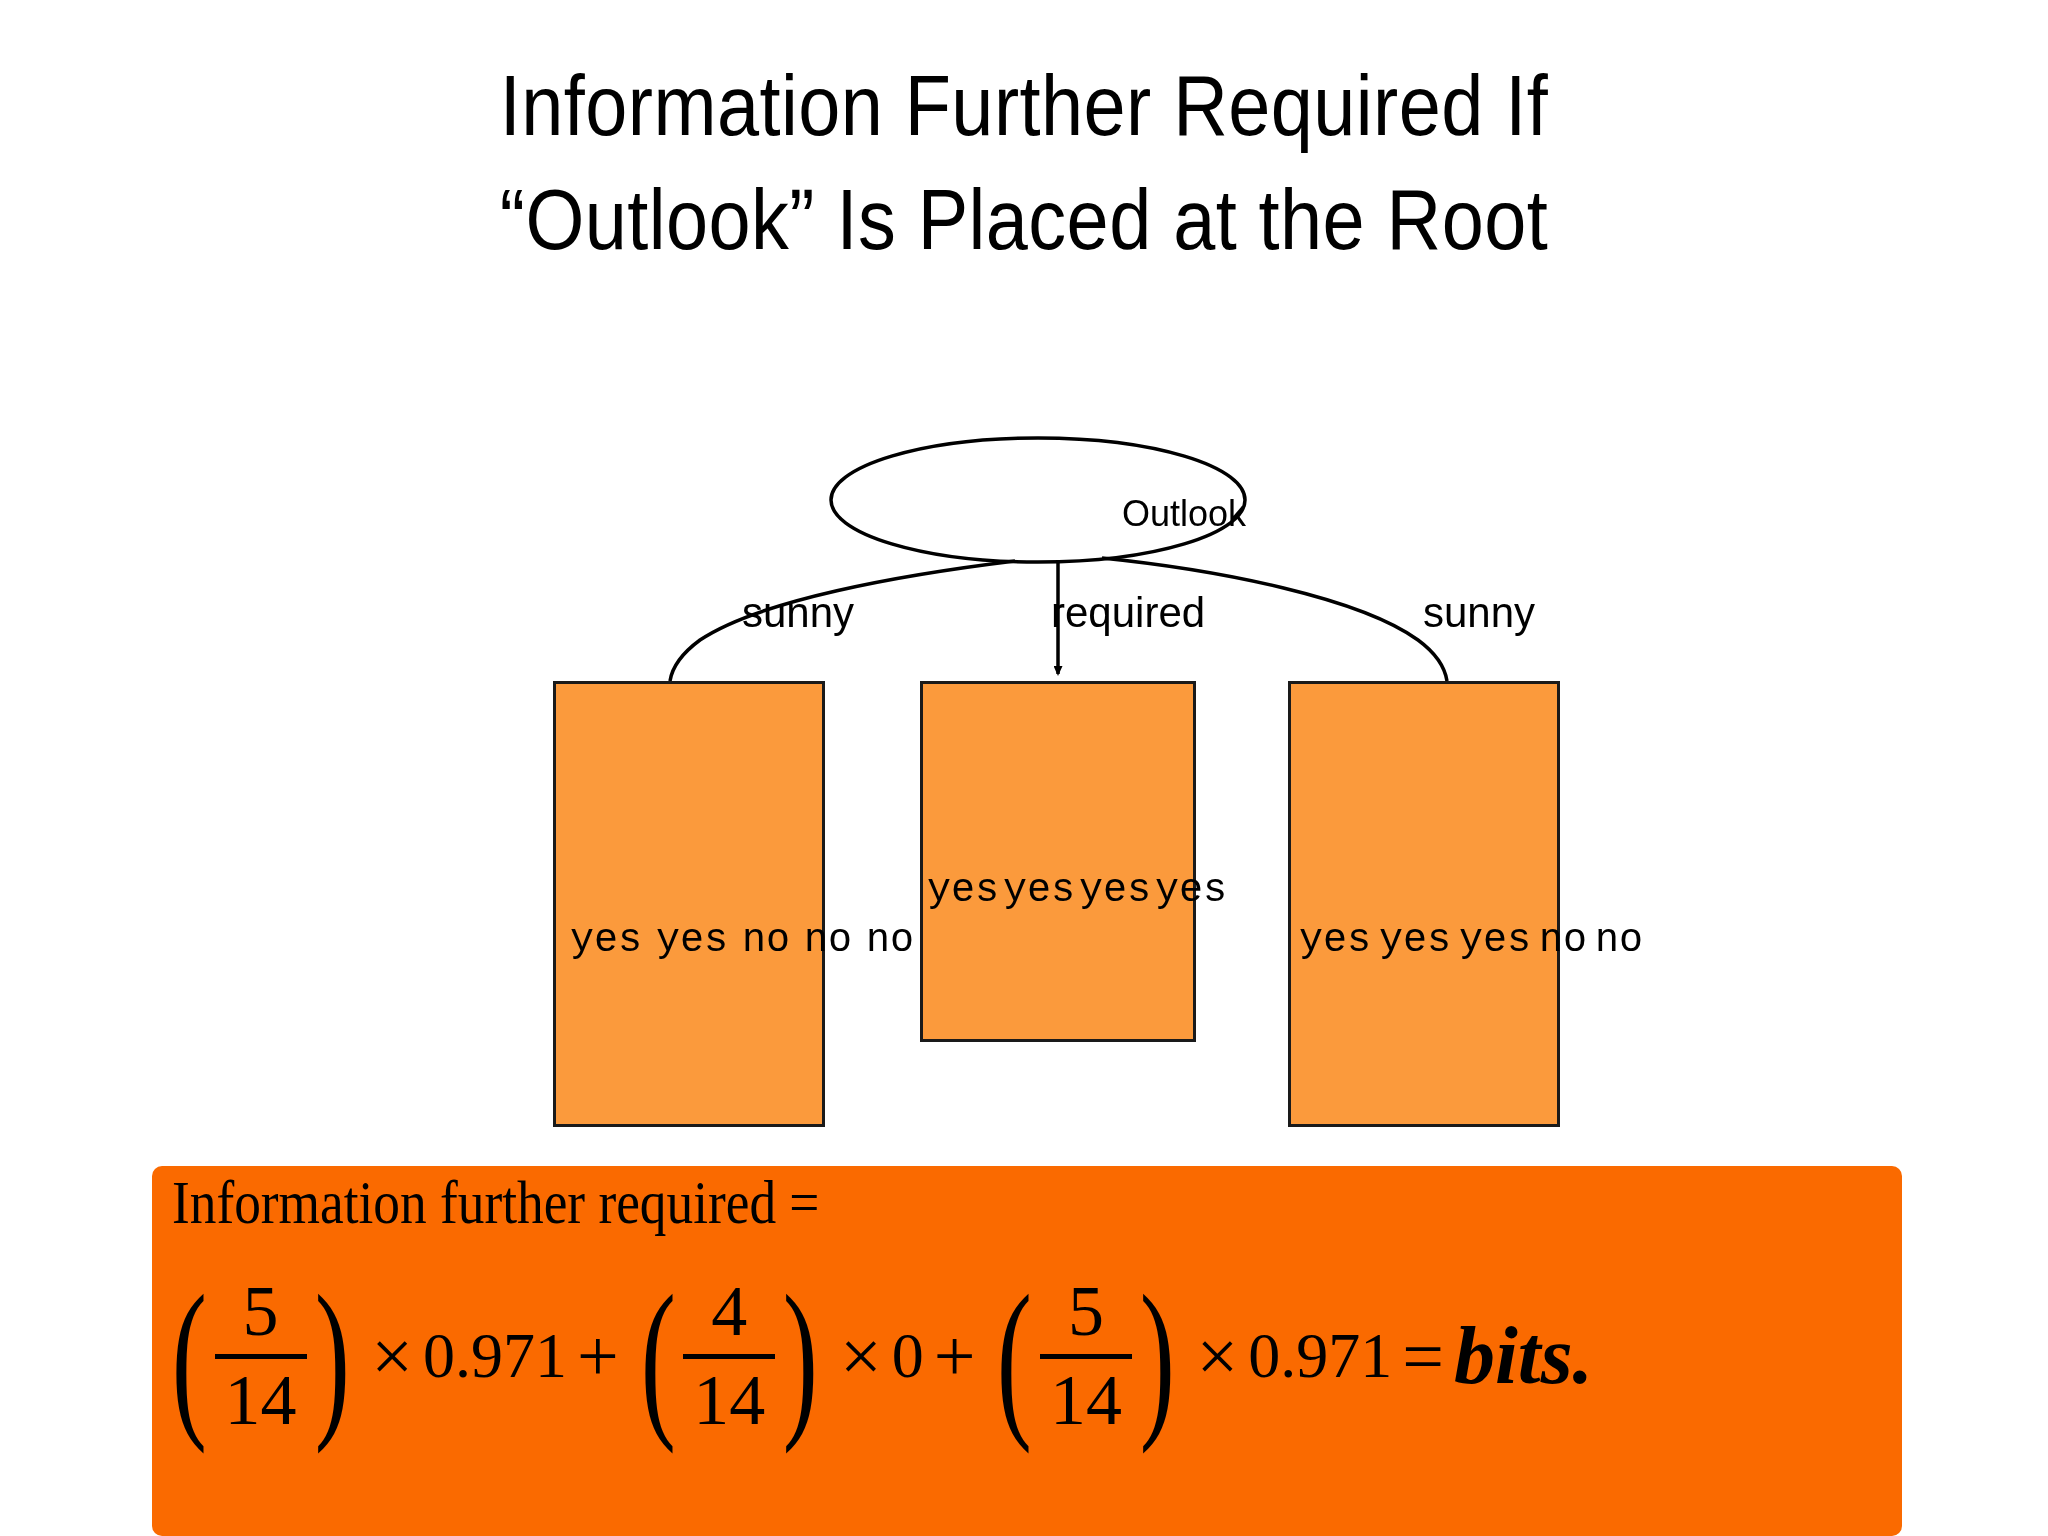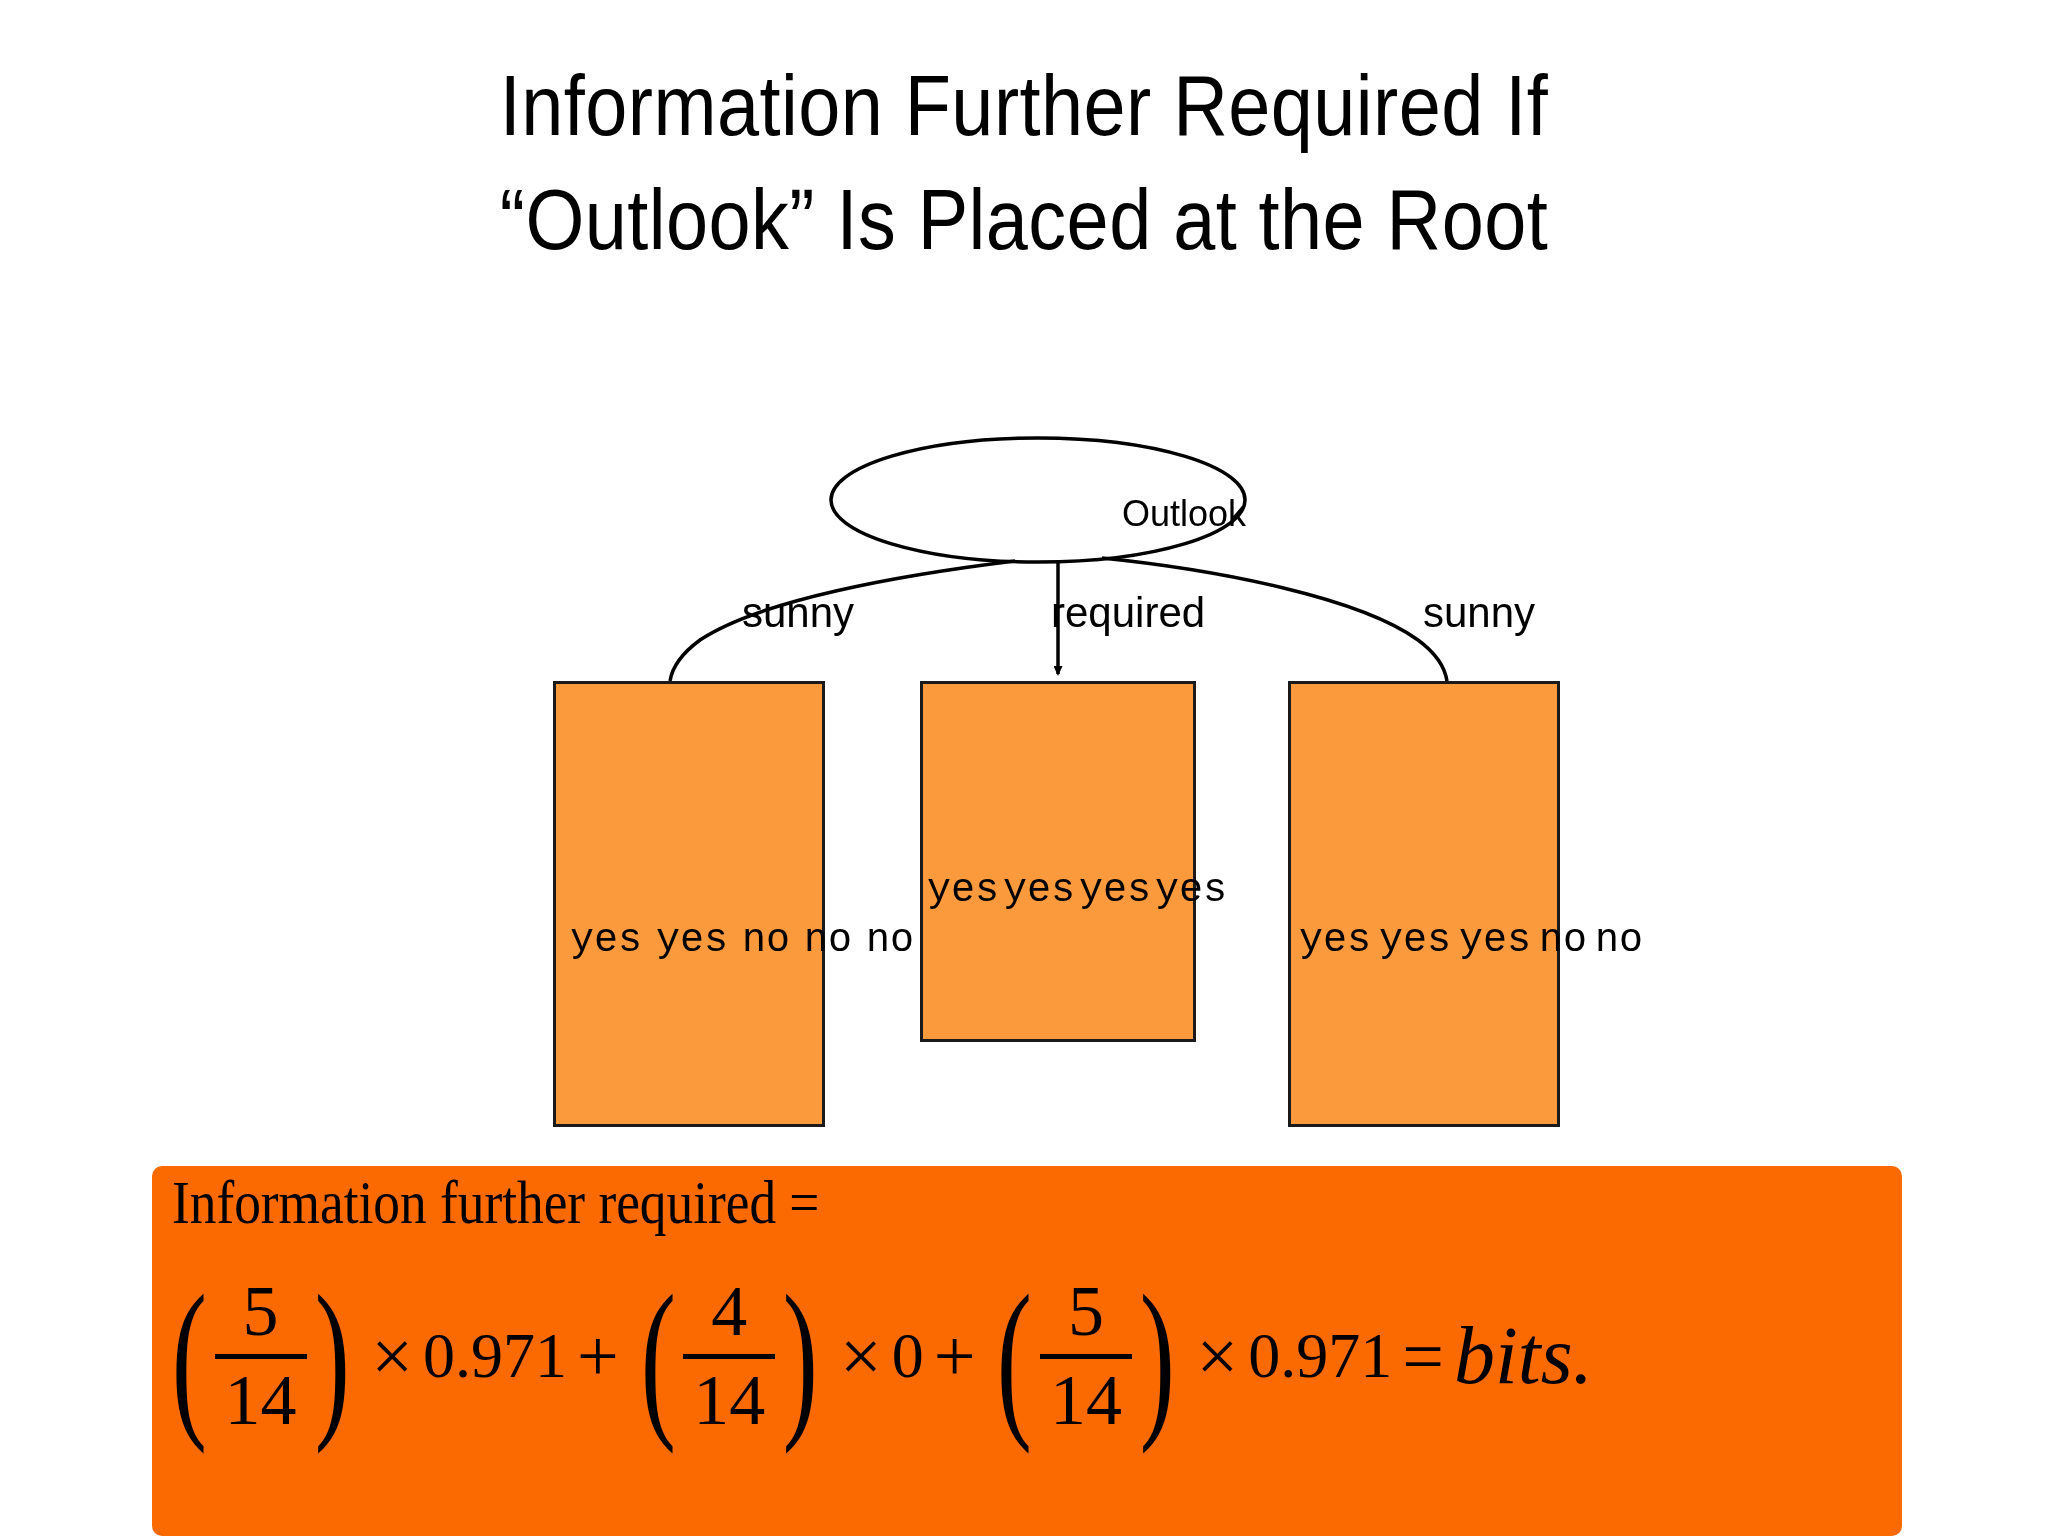--- a/index.html
+++ b/index.html
@@ -155,21 +155,21 @@
   .math-frac .bar {
     display: block;
     width: 100%;
     height: 5px;
     background: #000;
     margin: 4px 0;
   }
   .math-frac .den { padding: 0 10px; }
   .math-op { margin: 0 10px; font-size: 74px; }
   .math-num { font-size: 64px; }
-  .math-units { font-style: italic; font-size: 82px; }
+  .math-units { font-style: italic; font-size: 82px; font-weight: bold; }
 </style>
 </head>
 <body>
 
 <div id="slide-title">Information Further Required If
 “Outlook” Is Placed at the Root</div>
 
 <svg id="tree" viewBox="0 0 2048 1536" width="2048" height="1536">
   <defs>
     <marker id="arrowhead" markerWidth="10" markerHeight="9" refX="8" refY="4.5" orient="auto" markerUnits="userSpaceOnUse">

